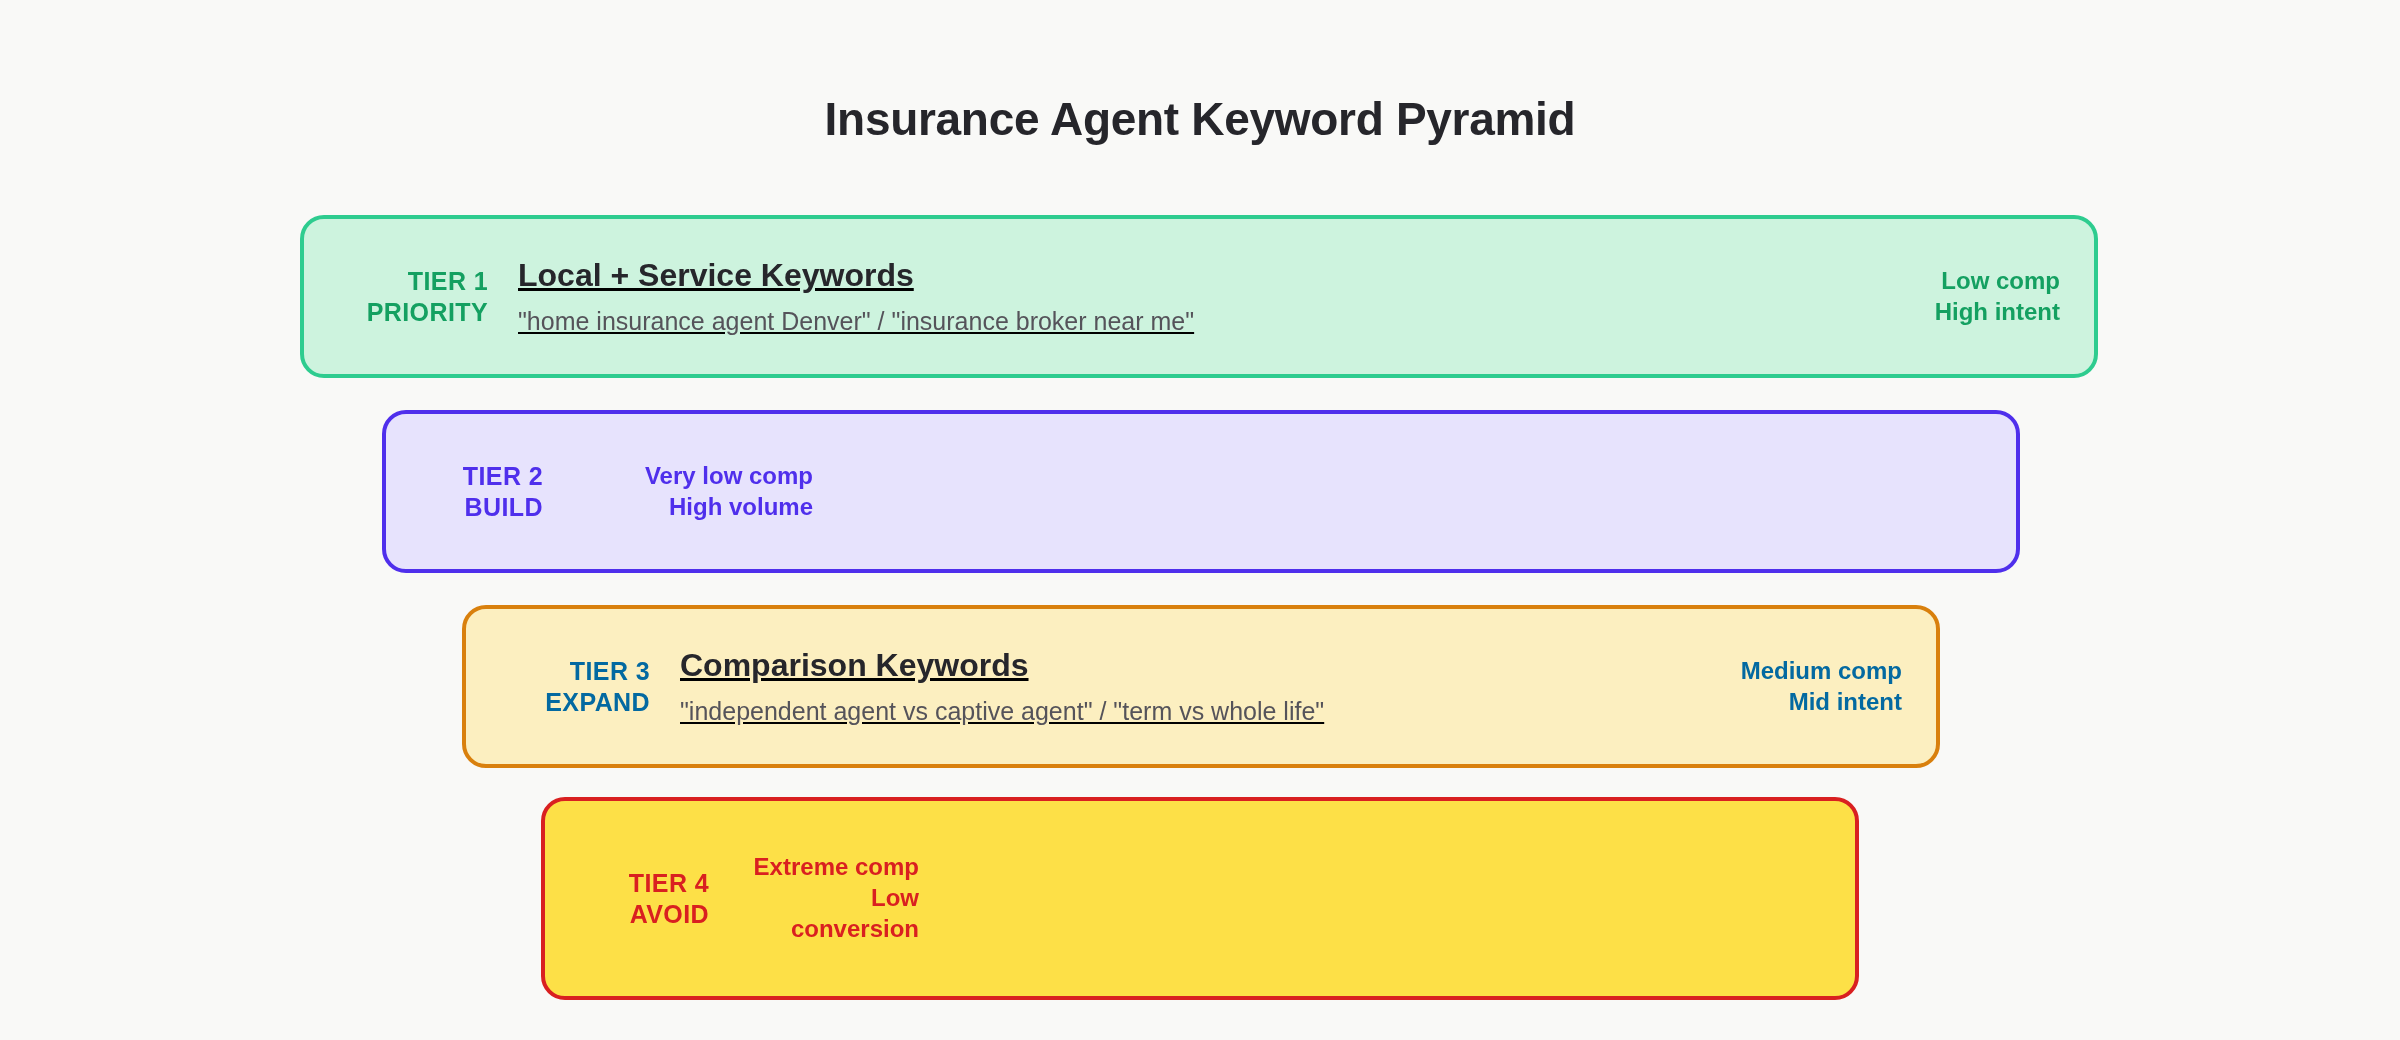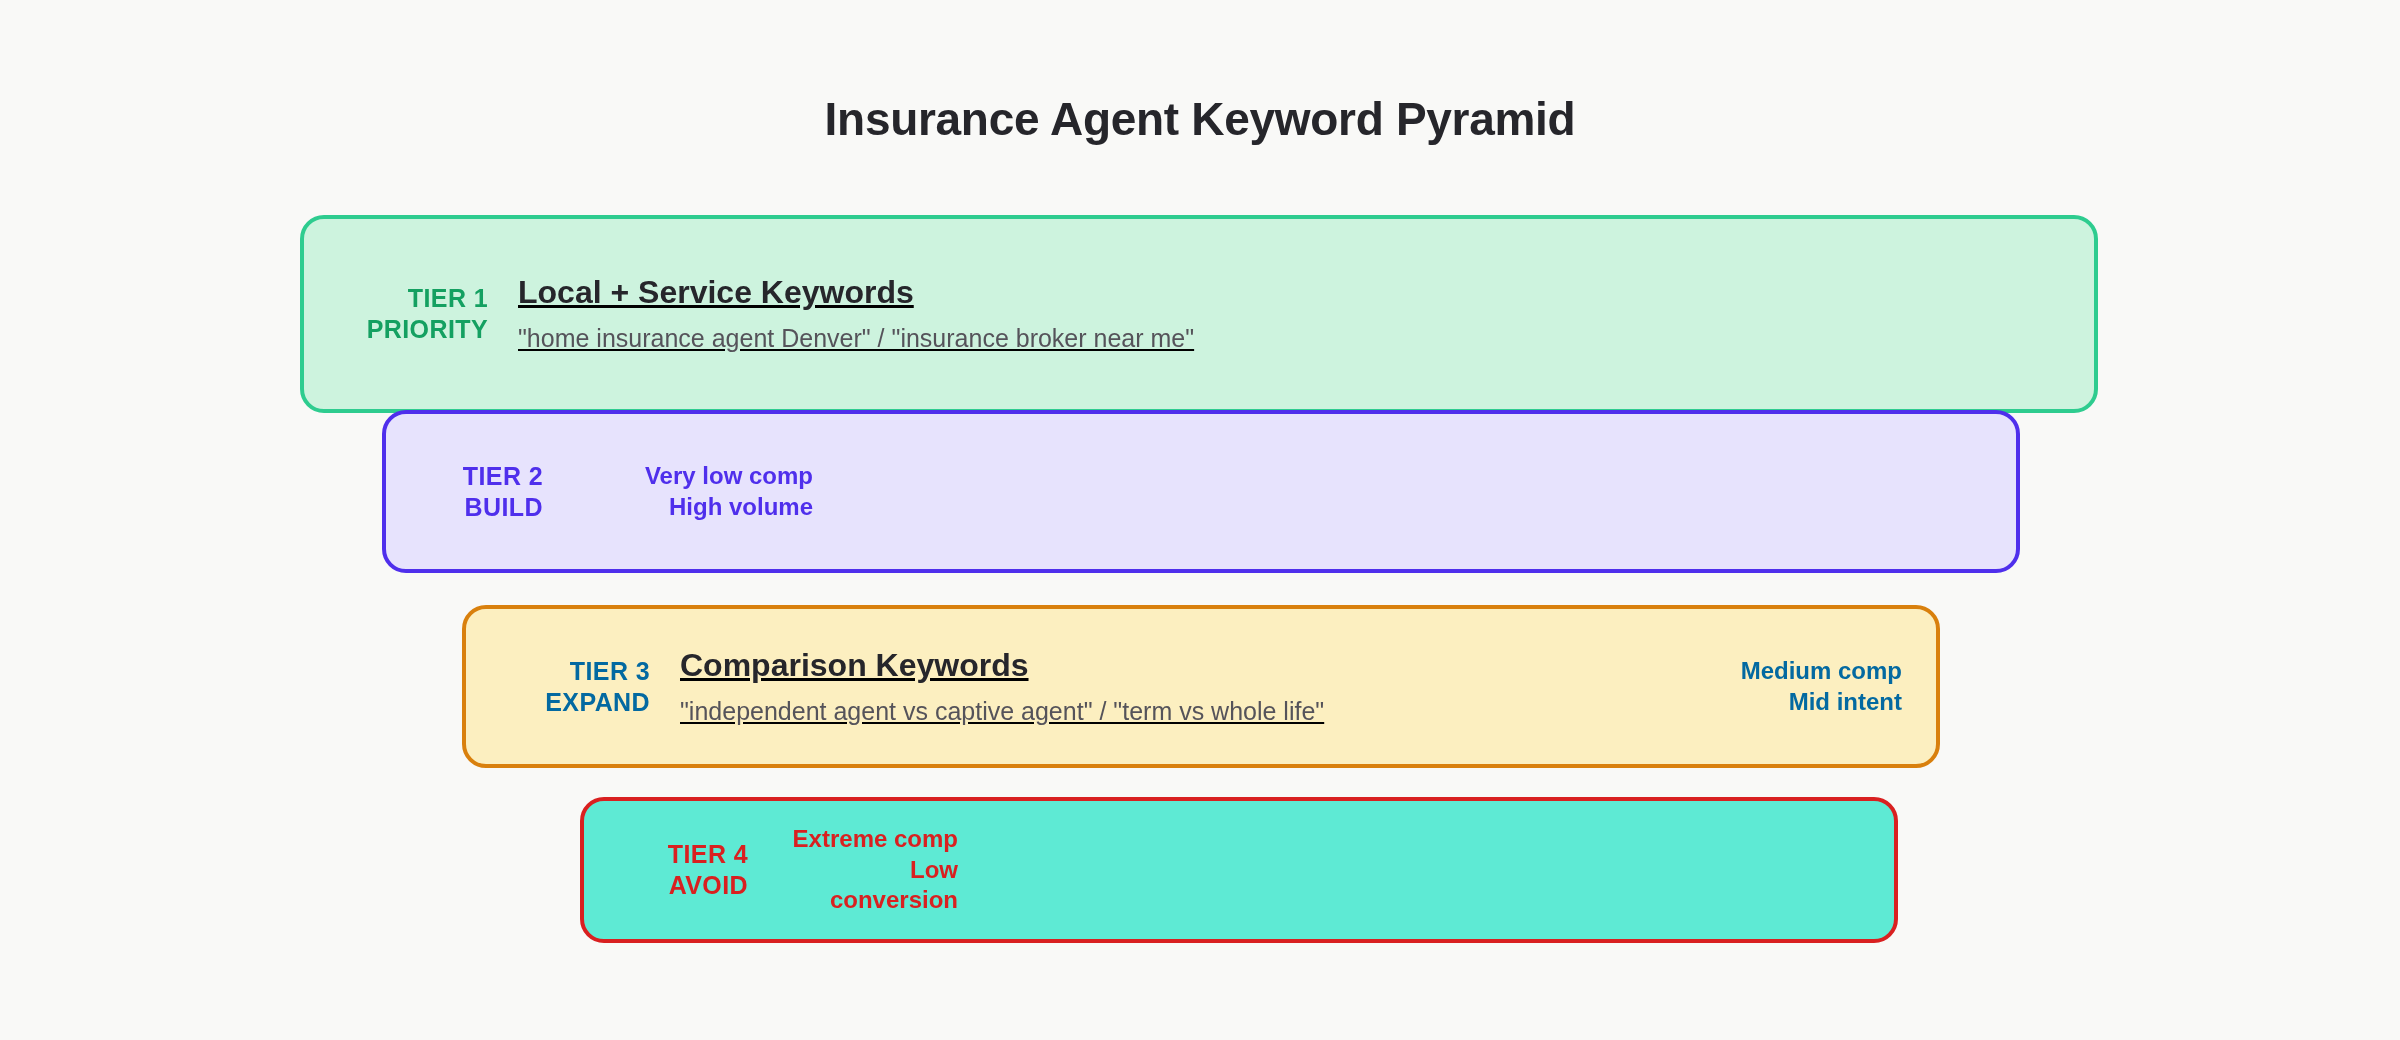--- a/index.html
+++ b/index.html
@@ -75,21 +75,21 @@
     flex: 0 0 auto;
     text-align: right;
     font-size: 24px;
     font-weight: bold;
     line-height: 1.28;
     white-space: pre-line;
   }
 
   
   #tier-1 {
-    left: 300px; top: 215px; width: 1798px; height: 198px;
+    left: 300px; top: 215px; width: 1798px; height: 163px;
     background: #cdf3de;
     border-color: #2ecc8f;
   }
   #tier-1 .tier-label, #tier-1 .tier-metrics { color: #14a061; }
   #tier-1 .tier-label  { width: 150px; margin-right: 30px; }
   #tier-1 .tier-metrics{ width: 230px; }
 
   
   #tier-2 {
     left: 382px; top: 410px; width: 1638px; height: 163px;
@@ -106,44 +106,45 @@
     left: 462px; top: 605px; width: 1478px; height: 163px;
     background: #fcefc0;
     border-color: #d9800d;
   }
   #tier-3 .tier-label, #tier-3 .tier-metrics { color: #0369a1; }
   #tier-3 .tier-label  { width: 150px; margin-right: 30px; }
   #tier-3 .tier-metrics{ width: 215px; }
 
   
   #tier-4 {
-    left: 541px; top: 797px; width: 1318px; height: 146px;
-    background: #5eead4;
+    left: 541px; top: 797px; width: 1318px; height: 203px;
+    background: #fde047;
     border-color: #d92020;
-    margin-left: 39px;
   }
   #tier-4 .tier-label, #tier-4 .tier-metrics { color: #d92020; }
   #tier-4 .tier-label  { width: 130px; margin-right: 30px; }
   #tier-4 .tier-metrics{ width: 180px; }
   #tier-4 .tier-keywords { max-width: 790px; }
 </style>
 </head>
 <body>
 
 <div id="canvas">
 
   <div id="page-title">Insurance Agent Keyword Pyramid</div>
 
   <div class="tier-bar" id="tier-1">
     <div class="tier-label">TIER 1
 PRIORITY</div>
     <div class="tier-body">
       <div class="tier-heading">Local + Service Keywords</div>
       <div class="tier-keywords">"home insurance agent Denver" / "insurance broker near me"</div>
     </div>
+    <div class="tier-metrics">Low comp
+High intent</div>
   </div>
 
   <div class="tier-bar" id="tier-2">
     <div class="tier-label">TIER 2
 BUILD</div>
     <div class="tier-metrics">Very low comp
 High volume</div>
   </div>
 
   <div class="tier-bar" id="tier-3">

